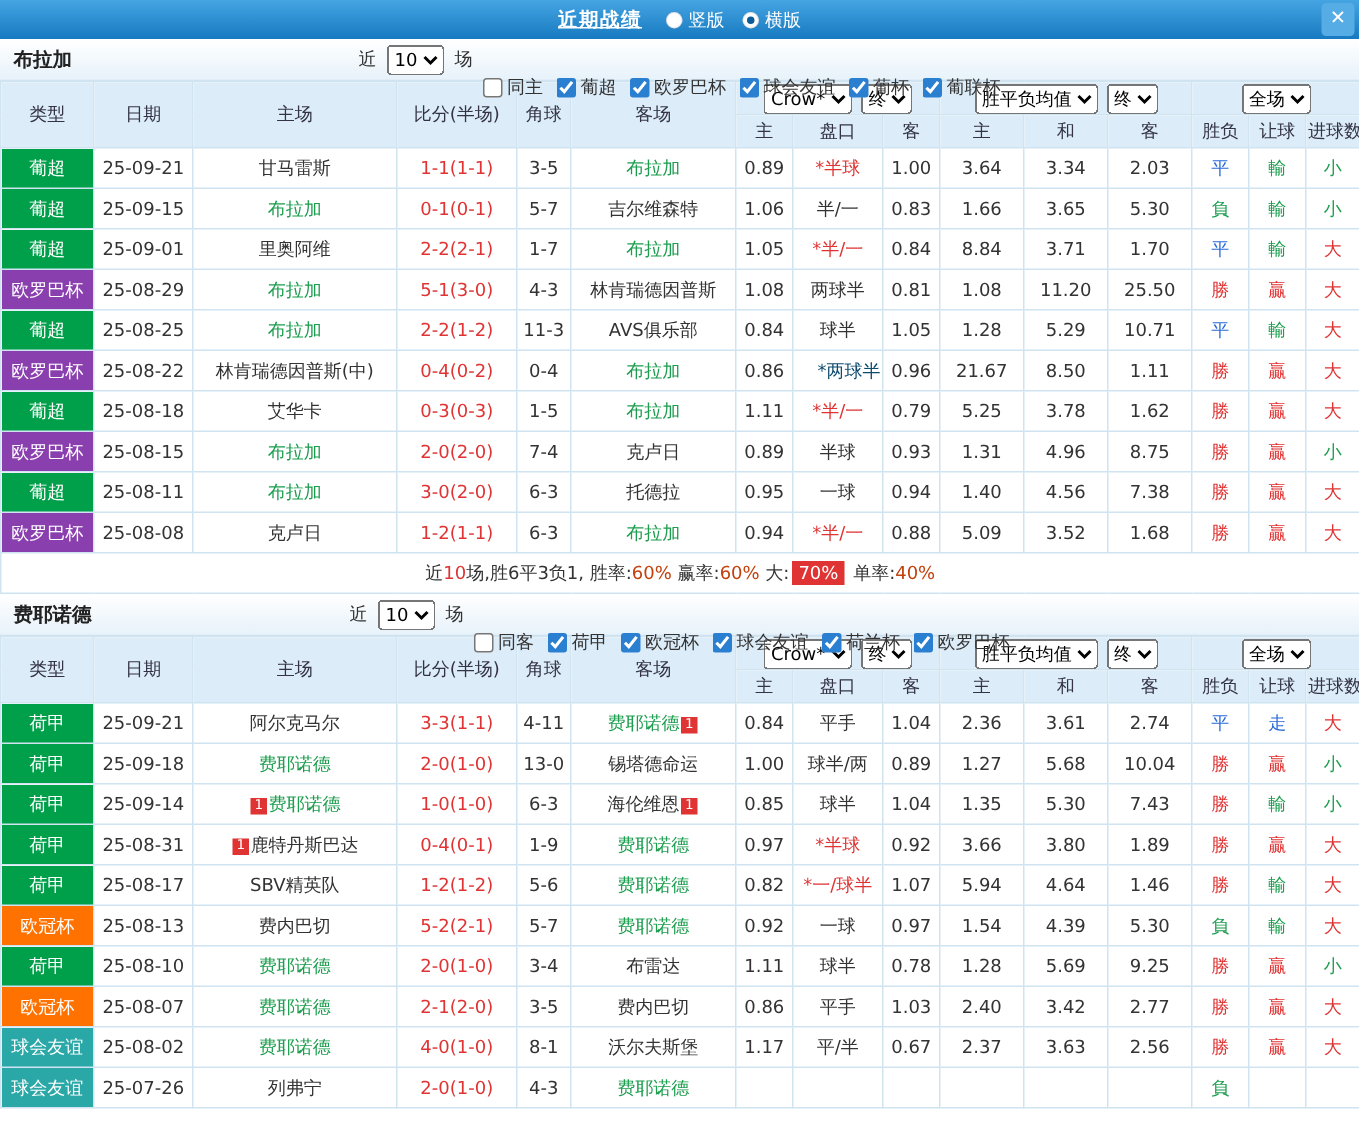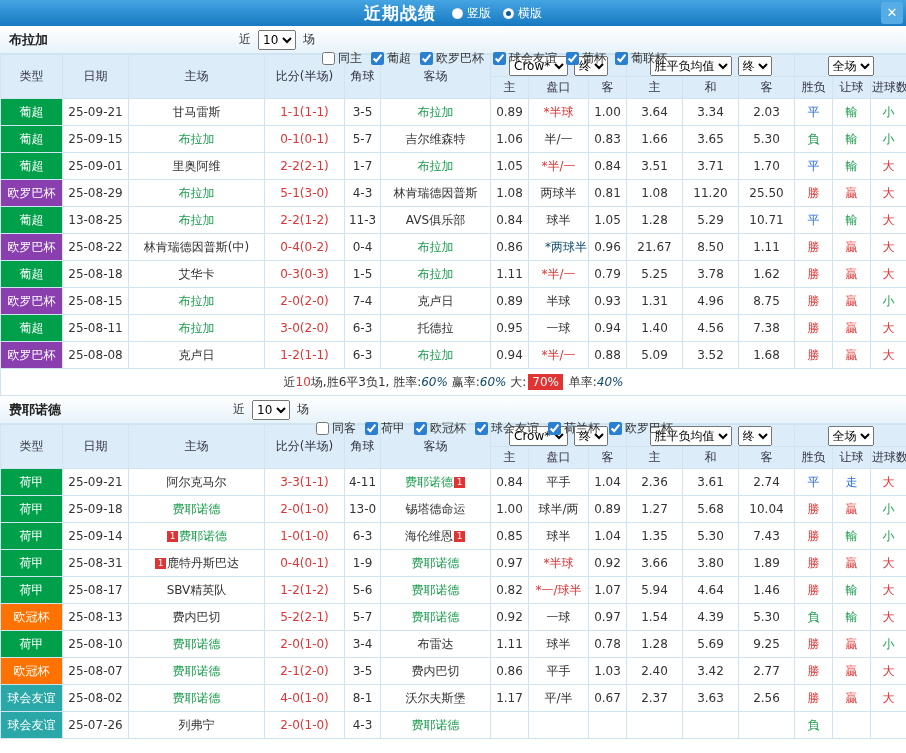--- a/index.html
+++ b/index.html
@@ -7,21 +7,21 @@
   body {
     width: 906px; height: 753px; overflow: hidden; background: #fff;
     font-family: "DejaVu Sans", "Liberation Sans", sans-serif;
     font-size: 12px; color: #333;
   }
   .topbar {
     height: 26px; background: linear-gradient(180deg, #45a5e3, #1779c0);
     display: flex; align-items: center; justify-content: center; gap: 16px;
     position: relative; color: #fff;
   }
-  .topbar-title { font-weight: bold; font-size: 17px; letter-spacing: 1px; }
+  .topbar-title { font-weight: bold; font-size: 13px; letter-spacing: 1px; text-decoration: underline; }
   .radio-group { display: flex; gap: 12px; }
   .radio-item { display: inline-flex; align-items: center; gap: 4px; cursor: pointer; }
   .radio-dot { width: 11px; height: 11px; border-radius: 50%; background: #fff;
     display: inline-block; position: relative; box-shadow: inset 0 0 1px #789; }
   .radio-dot.checked::after { content: ''; position: absolute; left: 3px; top: 3px;
     width: 5px; height: 5px; border-radius: 50%; background: #0d5c97; }
   .close-btn { position: absolute; right: 3px; top: 2px; width: 22px; height: 22px;
     background: #56ace4; border-radius: 3px; color: #fff; text-align: center;
     line-height: 22px; font-size: 13px; cursor: pointer; }
   .section-bar { height: 28px; background: linear-gradient(180deg, #ffffff, #e7f2fa);
@@ -35,21 +35,21 @@
   .chk input { width: 13px; height: 13px; margin: 0; accent-color: #2b7fd0; }
   table.grid { width: 906px; border-collapse: collapse; table-layout: fixed; }
   .grid th, .grid td { border: 1px solid #cfe3f1; text-align: center; padding: 0 1px;
     font-size: 12px; overflow: hidden; white-space: nowrap; height: 27px; }
   .grid thead th { background: #dcedf9; font-weight: normal; height: 22px; color: #334; }
   .sel-wrap { display: flex; justify-content: center; gap: 6px; align-items: flex-start; }
   td.league { color: #fff; }
   .badge { display: inline-block; min-width: 11px; height: 11px; line-height: 11px;
     background: #e03333; color: #fff; font-size: 9px; margin: 0 1px; vertical-align: 1px; }
   .seg-red { color: #e03333; }
-  .seg-blue { color: #0c4a6e; font-style: italic; }
+  .seg-blue { color: #c2410c; }
   .seg-redbg { background: #e03333; color: #fff; padding: 1px 4px; margin: 0 2px; }
 </style>
 </head>
 <body>
 
 <div class="topbar">
   <span class="topbar-title">近期战绩</span>
   <span class="radio-group">
     <label class="radio-item">
       <span class="radio-dot"></span>
@@ -193,21 +193,21 @@
       <tr>
         <td class="league" style="background: rgb(0, 160, 74);">葡超</td>
         <td>25-09-01</td>
         <td><span>里奥阿维</span></td>
         <td style="color: rgb(224, 51, 51);">2-2(2-1)</td>
         <td>1-7</td>
         <td><span style="color: rgb(29, 158, 79);">布拉加</span></td>
         <td>1.05</td>
         <td style="color: rgb(224, 51, 51);">*半/一</td>
         <td>0.84</td>
-        <td>3.51</td>
+        <td>8.84</td>
         <td>3.71</td>
         <td>1.70</td>
         <td style="color: rgb(43, 107, 216);">平</td>
         <td style="color: rgb(29, 158, 79);">輸</td>
         <td style="color: rgb(224, 51, 51);">大</td>
       </tr>
       <tr>
         <td class="league" style="background: rgb(138, 63, 174);">欧罗巴杯</td>
         <td>25-08-29</td>
         <td><span style="color: rgb(29, 158, 79);">布拉加</span></td>
@@ -219,21 +219,21 @@
         <td>0.81</td>
         <td>1.08</td>
         <td>11.20</td>
         <td>25.50</td>
         <td style="color: rgb(224, 51, 51);">勝</td>
         <td style="color: rgb(224, 51, 51);">贏</td>
         <td style="color: rgb(224, 51, 51);">大</td>
       </tr>
       <tr>
         <td class="league" style="background: rgb(0, 160, 74);">葡超</td>
-        <td>13-08-25</td>
+        <td>25-08-25</td>
         <td><span style="color: rgb(29, 158, 79);">布拉加</span></td>
         <td style="color: rgb(224, 51, 51);">2-2(1-2)</td>
         <td>11-3</td>
         <td><span>AVS俱乐部</span></td>
         <td>0.84</td>
         <td>球半</td>
         <td>1.05</td>
         <td>1.28</td>
         <td>5.29</td>
         <td>10.71</td>

